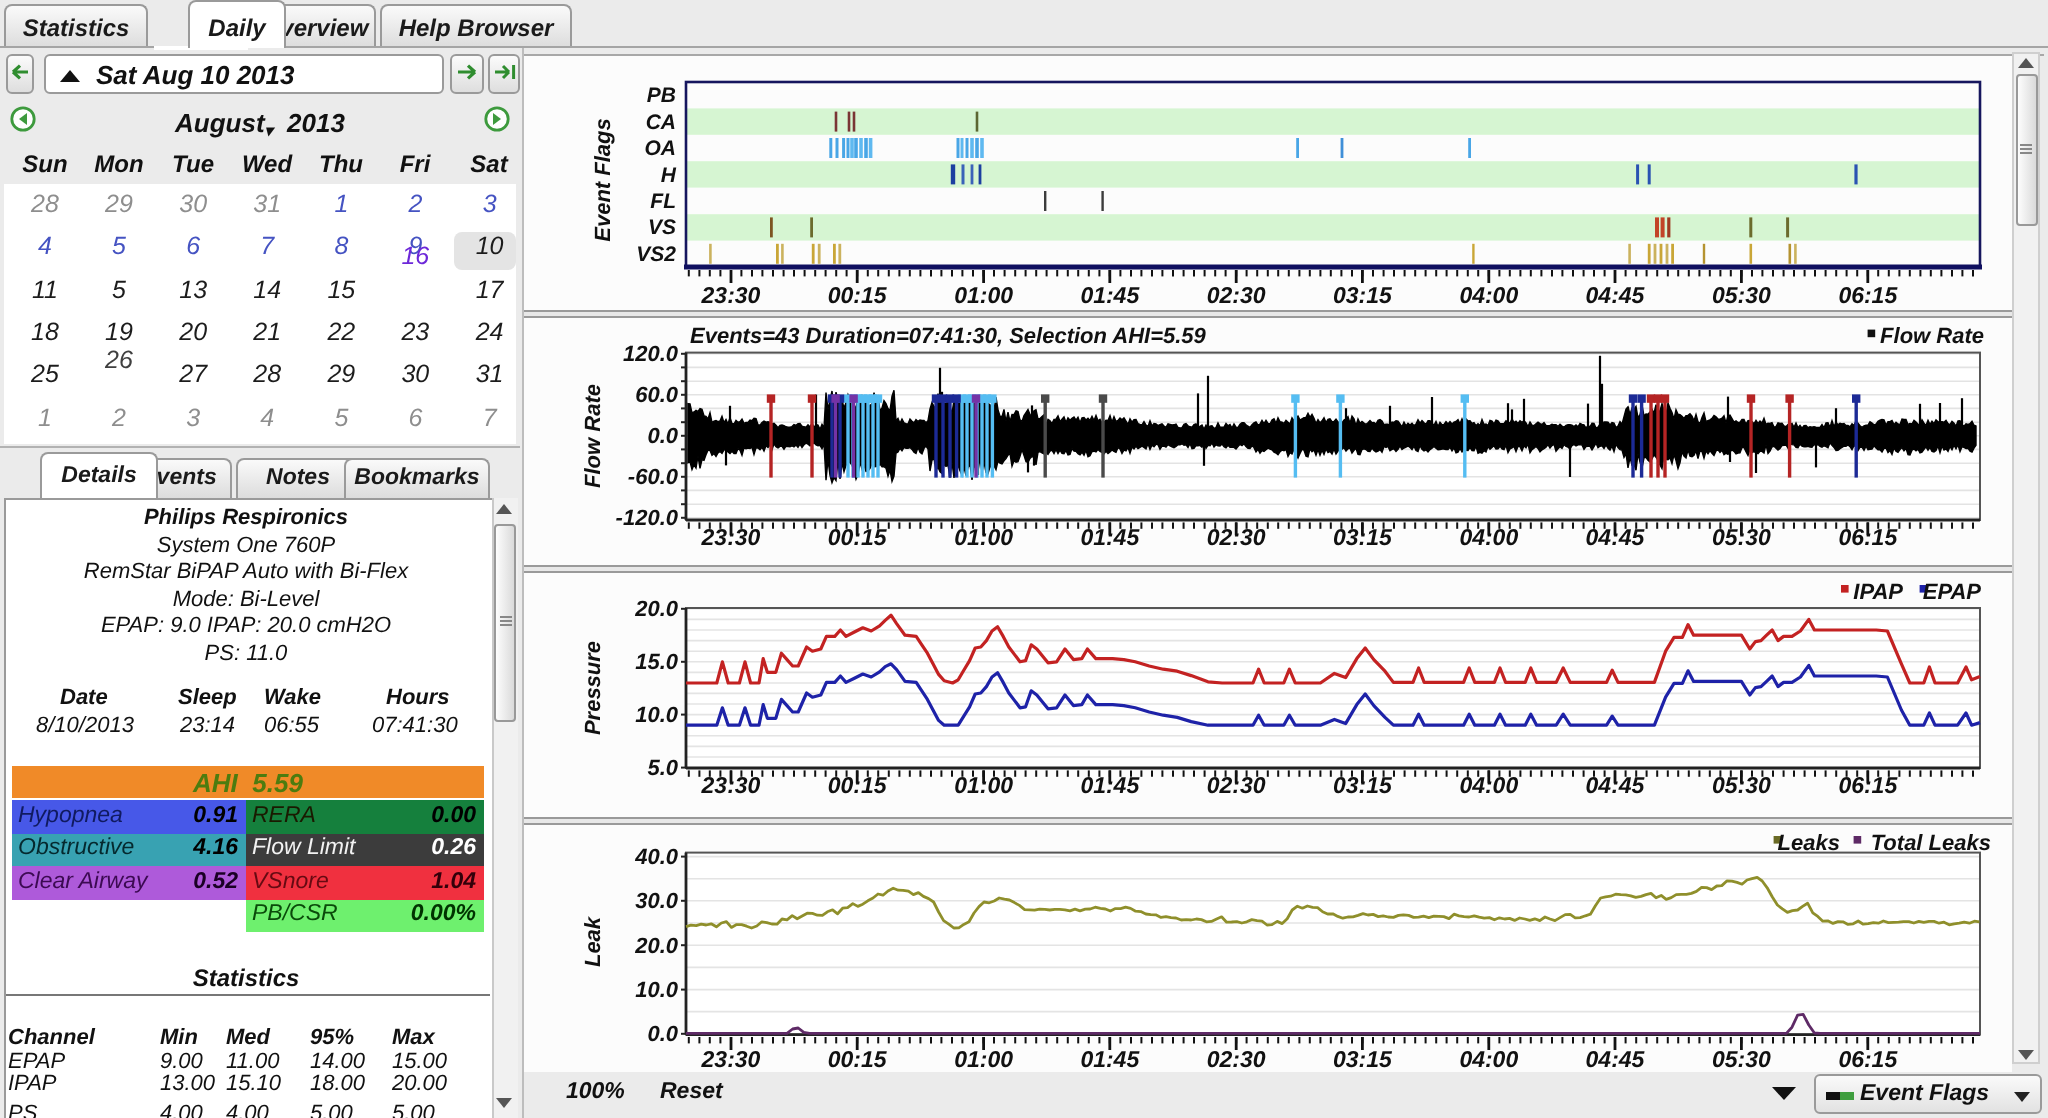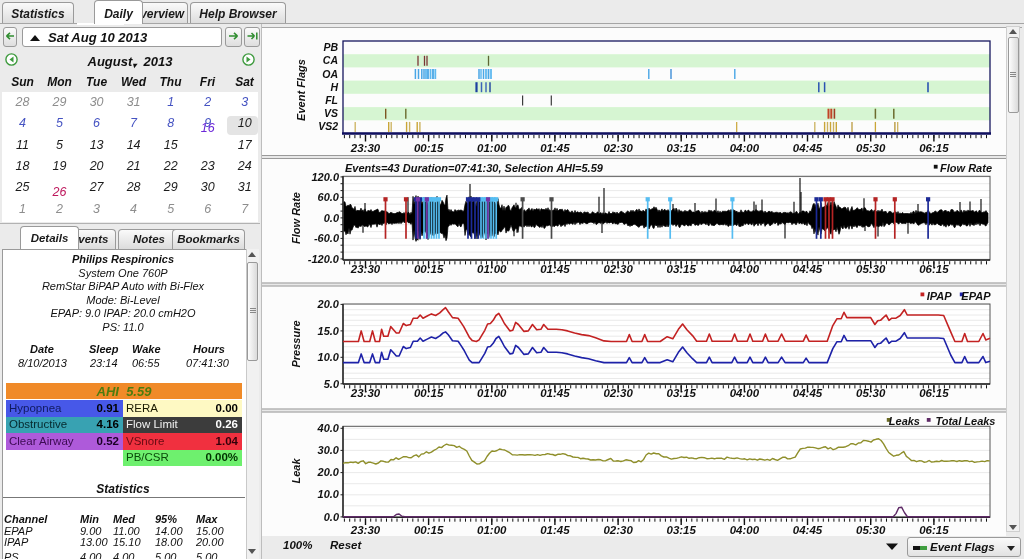--- a/index.html
+++ b/index.html
@@ -5,21 +5,21 @@
 body { background:#ebebeb; font-family:"Liberation Sans", sans-serif; position:relative; }
 .tab { position:absolute; border:1px solid #9a9a9a; border-bottom:none; border-radius:4px 4px 0 0;
   background:linear-gradient(#fafafa,#dcdcdc); font-style:italic; font-weight:bold; font-size:12px;
   color:#1a1a1a; text-align:center; }
 .tab span { position:relative; top:4px; }
 .atab { background:#fff; z-index:3;margin-left:18px; }
 .panel { position:absolute; background:#fff; border:1px solid #9a9a9a; }
 .it { font-style:italic; }
 .b { font-weight:bold; }
 .cd { position:absolute; width:37px; text-align:center; font-size:12.5px; font-style:italic; }
-.ar { position:absolute; height:16.5px; font-size:11.5px; }
+.ar { position:absolute; height:16.5px; font-size:11.5px; font-style:italic; }
 .ar .al { position:absolute; left:3px; top:1.5px; }
 .ar .av { position:absolute; right:4px; top:1.5px; font-weight:bold; }
 .dl { position:absolute; width:244px; text-align:center; font-size:11px; font-style:italic; color:#111; }
 .st { position:absolute; font-size:11px; font-style:italic; color:#111; }
 svg text { font-family:"Liberation Sans", sans-serif; }
 .xl { font-size:11.5px; font-weight:bold; font-style:italic; fill:#111; }
 .yl { font-size:11px;   font-weight:bold; font-style:italic; fill:#111; }
 .rl { font-size:10.5px; font-weight:bold; font-style:italic; fill:#111; }
 .tt { font-size:11px;   font-weight:bold; font-style:italic; fill:#111; }
 .vt { font-size:11px; font-weight:bold; font-style:italic; fill:#111; }
@@ -95,21 +95,21 @@
 <div class="cd" style="left:189.2px;top:121px;color:#6d28d9">16</div>
 <div class="cd" style="left:226.3px;top:137.6px;color:#1c1c1c">17</div>
 <div class="cd" style="left:4.0px;top:158.9px;color:#1c1c1c">18</div>
 <div class="cd" style="left:41.0px;top:158.9px;color:#1c1c1c">19</div>
 <div class="cd" style="left:78.1px;top:158.9px;color:#1c1c1c">20</div>
 <div class="cd" style="left:115.1px;top:158.9px;color:#1c1c1c">21</div>
 <div class="cd" style="left:152.2px;top:158.9px;color:#1c1c1c">22</div>
 <div class="cd" style="left:189.2px;top:158.9px;color:#1c1c1c">23</div>
 <div class="cd" style="left:226.3px;top:158.9px;color:#1c1c1c">24</div>
 <div class="cd" style="left:4.0px;top:180.2px;color:#1c1c1c">25</div>
-<div class="cd" style="left:41.0px;top:185px;color:#be185d">26</div>
+<div class="cd" style="left:41.0px;top:173px;color:#404040">26</div>
 <div class="cd" style="left:78.1px;top:180.2px;color:#1c1c1c">27</div>
 <div class="cd" style="left:115.1px;top:180.2px;color:#1c1c1c">28</div>
 <div class="cd" style="left:152.2px;top:180.2px;color:#1c1c1c">29</div>
 <div class="cd" style="left:189.2px;top:180.2px;color:#1c1c1c">30</div>
 <div class="cd" style="left:226.3px;top:180.2px;color:#1c1c1c">31</div>
 <div class="cd" style="left:4.0px;top:201.5px;color:#8e8e8e">1</div>
 <div class="cd" style="left:41.0px;top:201.5px;color:#8e8e8e">2</div>
 <div class="cd" style="left:78.1px;top:201.5px;color:#8e8e8e">3</div>
 <div class="cd" style="left:115.1px;top:201.5px;color:#8e8e8e">4</div>
 <div class="cd" style="left:152.2px;top:201.5px;color:#8e8e8e">5</div>
@@ -146,21 +146,21 @@
     <span class="av" style="color:#000">0.91</span>
   </div>
 <div class="ar" style="left:6px;top:416.8px;width:117px;background:#38a2b2">
     <span class="al" style="color:#05292e">Obstructive</span>
     <span class="av" style="color:#000">4.16</span>
   </div>
 <div class="ar" style="left:6px;top:433.3px;width:117px;background:#ae5ada">
     <span class="al" style="color:#3c0a52">Clear Airway</span>
     <span class="av" style="color:#1a0025">0.52</span>
   </div>
-<div class="ar" style="left:123px;top:400.3px;width:119px;background:#fef9c3">
+<div class="ar" style="left:123px;top:400.3px;width:119px;background:#15803d">
     <span class="al" style="color:#1a1a00">RERA</span>
     <span class="av" style="color:#000">0.00</span>
   </div>
 <div class="ar" style="left:123px;top:416.8px;width:119px;background:#3c3c3c">
     <span class="al" style="color:#f2f2f2">Flow Limit</span>
     <span class="av" style="color:#fff">0.26</span>
   </div>
 <div class="ar" style="left:123px;top:433.3px;width:119px;background:#f0303f">
     <span class="al" style="color:#660a12">VSnore</span>
     <span class="av" style="color:#33000a">1.04</span>

